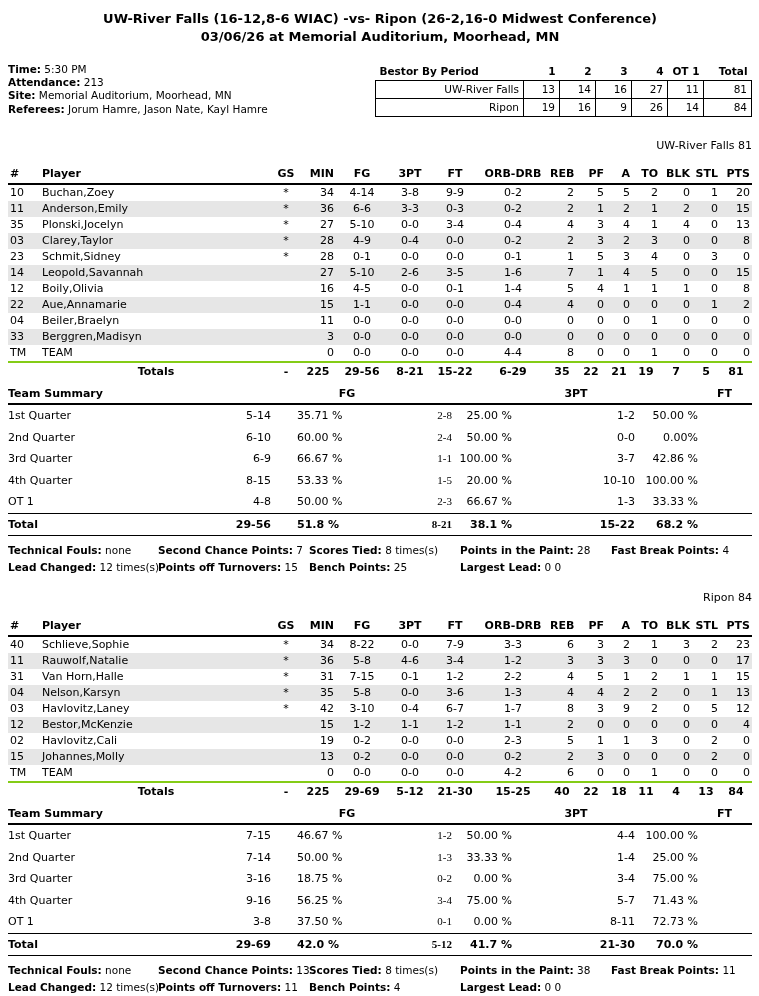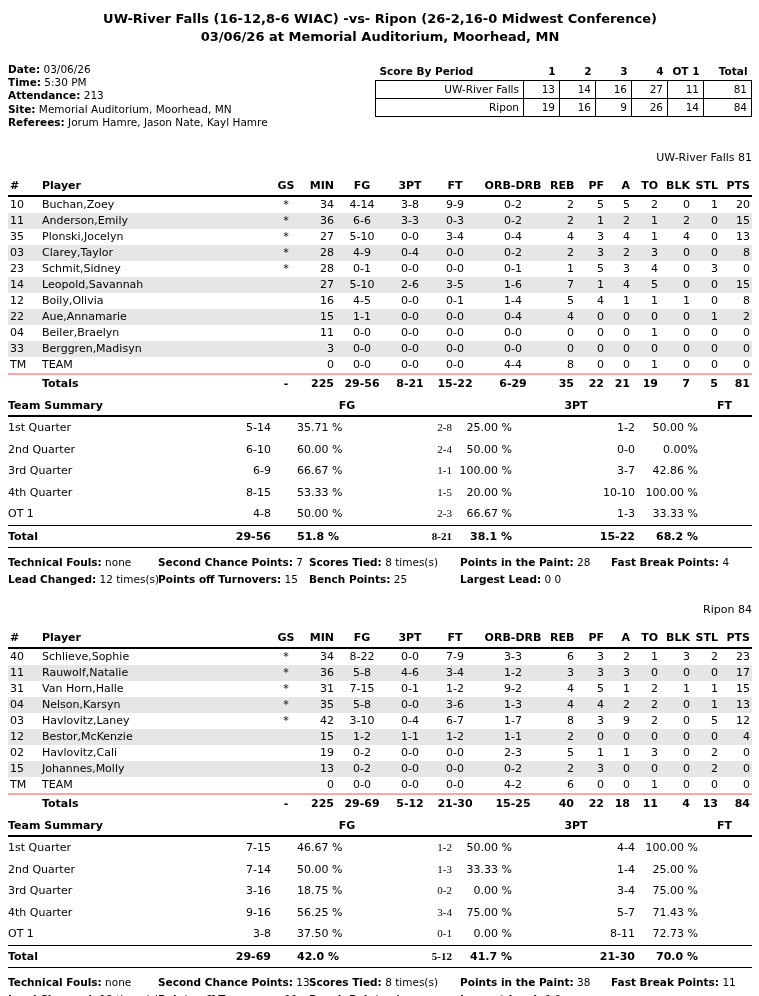--- a/index.html
+++ b/index.html
@@ -27,21 +27,21 @@
   .sp-total{ width:48px; }
 
   .team-section { margin-top:21px; }
   .team-section:nth-of-type(2) { margin-top:14px; }
   .team-heading { font-weight:normal; font-size:11px; line-height:15px;text-align:right; }
 
   table.box { border-collapse:collapse; width:744px; margin-top:13px; table-layout:fixed; }
   table.box th { border-bottom:2px solid #000; font-weight:bold; padding:2px 2px 3px; line-height:12px; }
   table.box td { padding:2px 2px; line-height:12px; }
   table.box tr.shade td { background:var(--shade,#e6e6e6); }
-  table.box tr.totals td { border-top:2px solid #fca5a5; font-weight:bold; padding-top:3px; }
+  table.box tr.totals td { border-top:2px solid #84cc16; font-weight:bold; padding-top:3px;text-align:center; }
   .c0{width:32px;text-align:left;} .c1{width:232px;text-align:left;}
   .c2{width:28px;text-align:center;} .c3{width:36px;text-align:right;}
   .c4{width:52px;text-align:center;} .c5{width:44px;text-align:center;}
   .c6{width:46px;text-align:center;} .c7{width:70px;text-align:center;}
   .c8{width:28px;text-align:right;} .c9{width:30px;text-align:right;}
   .c10{width:26px;text-align:right;} .c11{width:28px;text-align:right;}
   .c12{width:32px;text-align:right;} .c13{width:28px;text-align:right;}
   .c14{width:32px;text-align:right;}
 
   .summary { width:744px; margin-top:7px; }
@@ -64,31 +64,30 @@
 </style>
 </head>
 <body>
 
 <div class="page">
   <div class="title-line">UW-River Falls (16-12,8-6 WIAC) -vs- Ripon (26-2,16-0 Midwest Conference)</div>
   <div class="title-line">03/06/26 at Memorial Auditorium, Moorhead, MN</div>
 
   <div class="info-row">
     <div class="game-info">
-        <div class="gi-line"><span class="b">Date:</span><span> 03/06/26</span></div>
         <div class="gi-line"><span class="b">Time:</span><span> 5:30 PM</span></div>
         <div class="gi-line"><span class="b">Attendance:</span><span> 213</span></div>
         <div class="gi-line"><span class="b">Site:</span><span> Memorial Auditorium, Moorhead, MN</span></div>
         <div class="gi-line"><span class="b">Referees:</span><span> Jorum Hamre, Jason Nate, Kayl Hamre</span></div>
       </div>
     <div class="score-wrap">
       <table class="score-table">
         <thead>
           <tr>
-              <th class="sp-team">Score By Period</th>
+              <th class="sp-team">Bestor By Period</th>
               <th class="sp-num">1</th>
               <th class="sp-num">2</th>
               <th class="sp-num">3</th>
               <th class="sp-num">4</th>
               <th class="sp-num">OT 1</th>
               <th class="sp-total">Total</th>
             </tr>
         </thead>
         <tbody>
             <tr>
@@ -516,21 +515,21 @@
               <td class="c14">17</td>
             </tr>
             <tr>
               <td class="c0">31</td>
               <td class="c1">Van Horn,Halle</td>
               <td class="c2">*</td>
               <td class="c3">31</td>
               <td class="c4">7-15</td>
               <td class="c5">0-1</td>
               <td class="c6">1-2</td>
-              <td class="c7">9-2</td>
+              <td class="c7">2-2</td>
               <td class="c8">4</td>
               <td class="c9">5</td>
               <td class="c10">1</td>
               <td class="c11">2</td>
               <td class="c12">1</td>
               <td class="c13">1</td>
               <td class="c14">15</td>
             </tr>
             <tr class="shade">
               <td class="c0">04</td>

